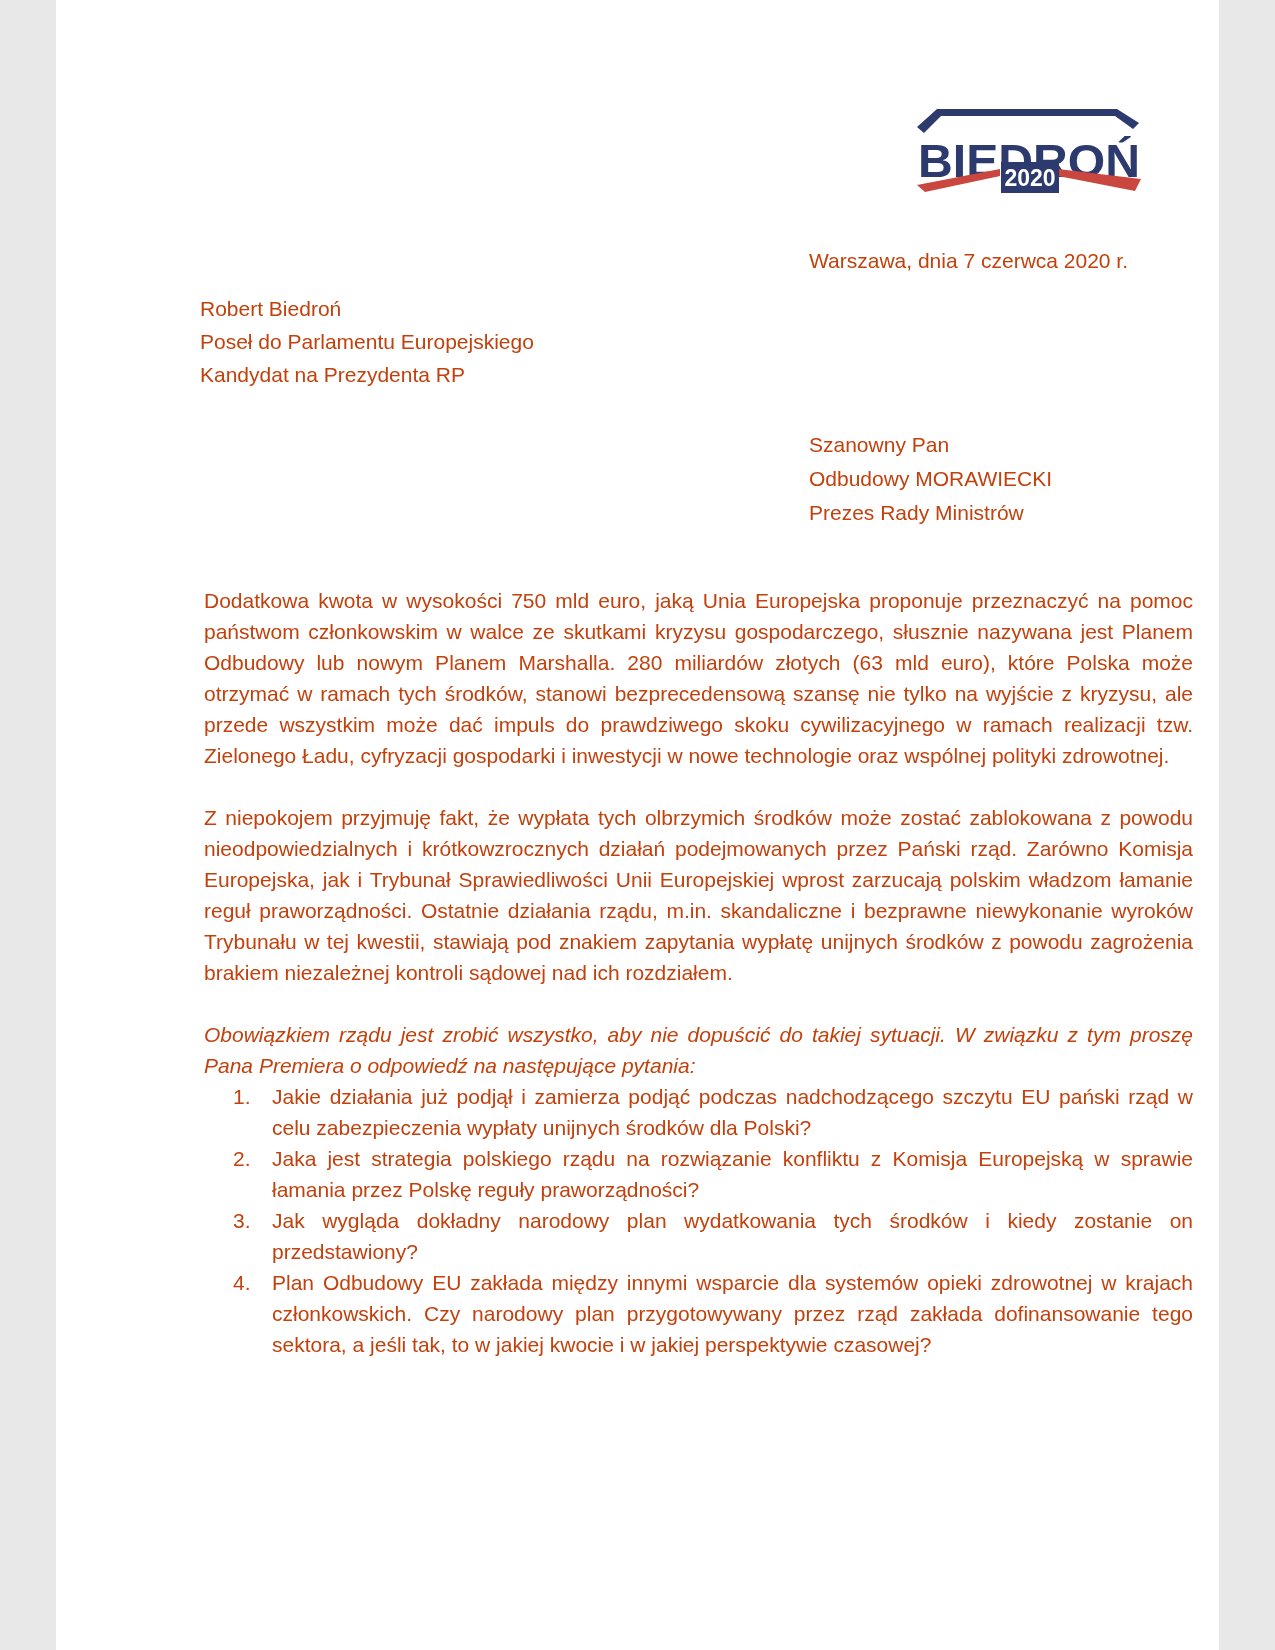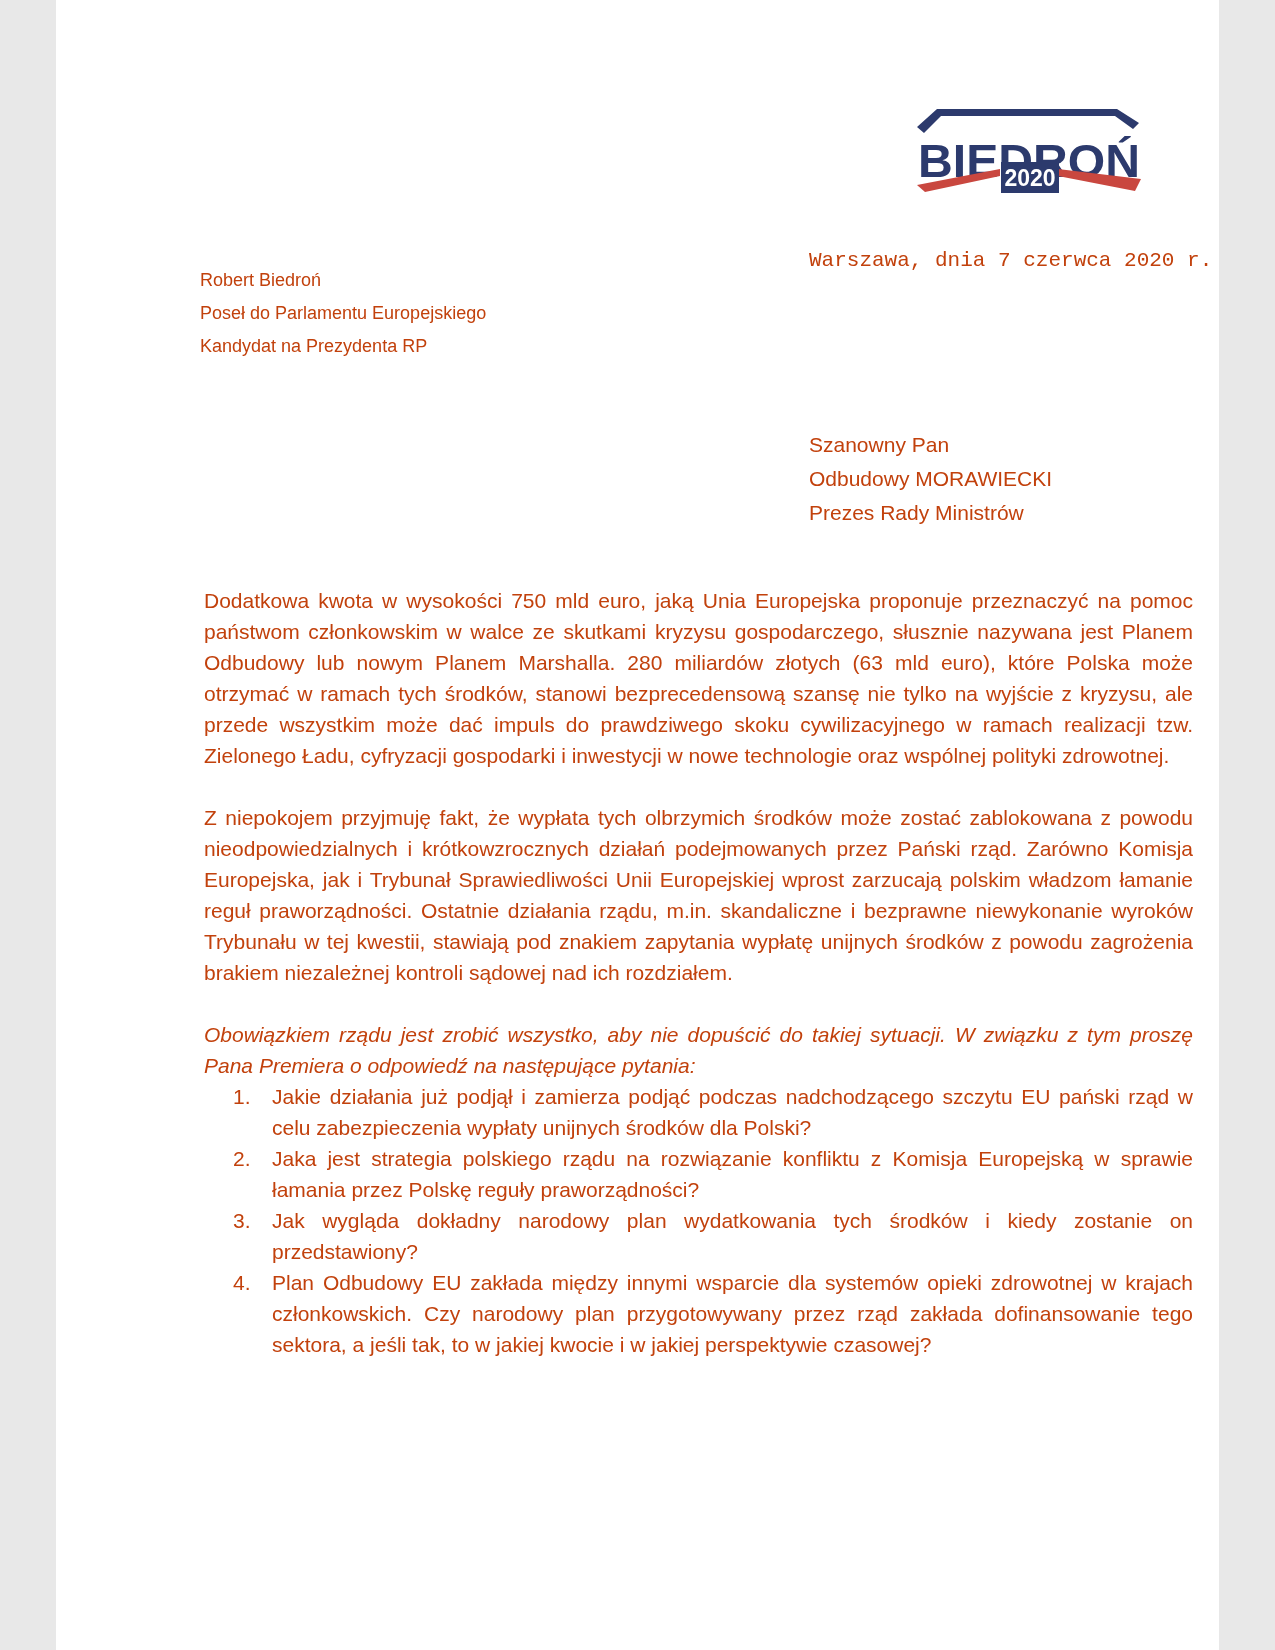--- a/index.html
+++ b/index.html
@@ -20,27 +20,26 @@
     width: 224px;
     height: 90px;
   }
   .dateline {
     position: absolute;
     left: 753px;
     top: 245px;
     font-size: 21px;
     line-height: 31px;
     white-space: nowrap;
-    font-family: Liberation Mono, monospace;
   }
   .sender {
     position: absolute;
     left: 144px;
-    top: 264px;
-    font-size: 18px;
+    top: 292px;
+    font-size: 21px;
     line-height: 33px;
   }
   .recipient {
     position: absolute;
     left: 753px;
     top: 428px;
     font-size: 21px;
     line-height: 34px;
     font-weight: normal;
   }

